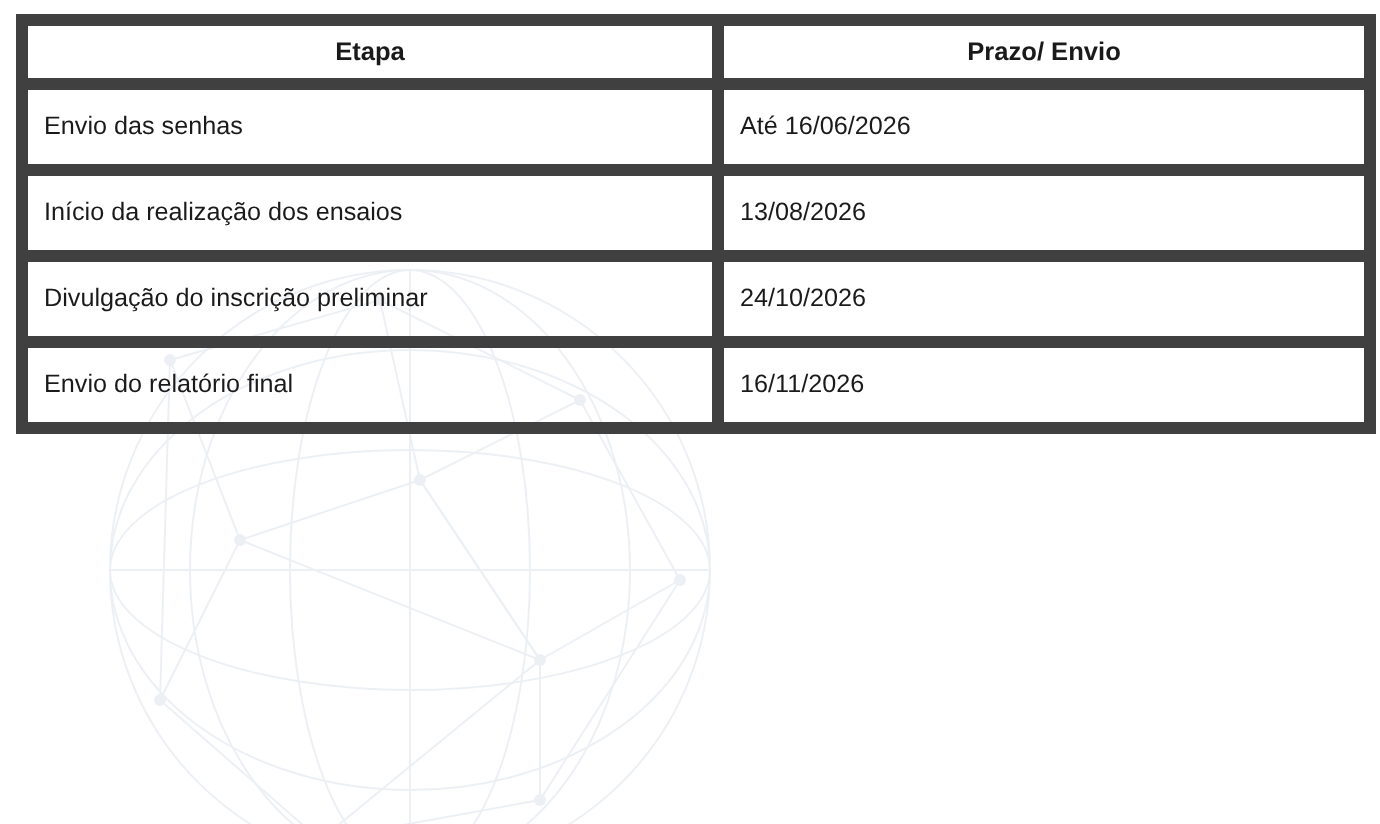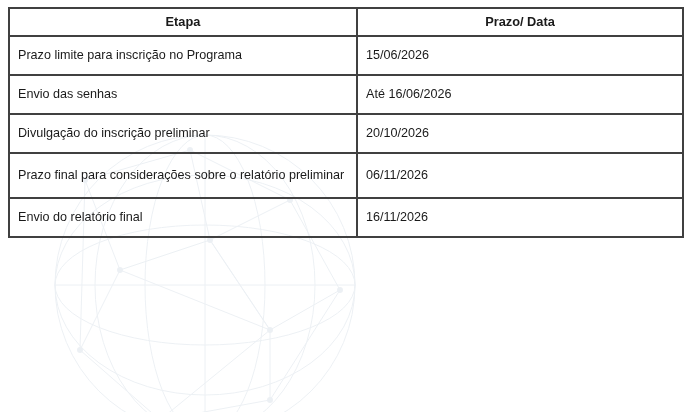--- a/index.html
+++ b/index.html
@@ -41,21 +41,21 @@
     width: 100%;
     table-layout: fixed;
     background: transparent;
   }
 
   table.schedule col.c-etapa { width: 348px; }
   table.schedule col.c-prazo { width: 326px; }
 
   table.schedule th,
   table.schedule td {
-    border: 2px solid #404040;
+    border: 6px solid #404040;
     padding: 0 8px;
     font-size: 12.6px;
     line-height: 1.25;
     vertical-align: middle;
     background: transparent;
   }
 
   table.schedule th {
     text-align: center;
     font-weight: bold;
@@ -111,39 +111,35 @@
 
 <div class="table-wrap">
   <table class="schedule">
     <colgroup>
       <col class="c-etapa">
       <col class="c-prazo">
     </colgroup>
     <thead>
       <tr>
         <th>Etapa</th>
-        <th>Prazo/ Data</th>
+        <th>Prazo/ Envio</th>
       </tr>
     </thead>
     <tbody>
-      <tr>
-        <td class="cell-etapa">Prazo limite para inscrição no Programa</td>
-        <td class="cell-prazo">15/06/2026</td>
-      </tr>
       <tr>
         <td class="cell-etapa">Envio das senhas</td>
         <td class="cell-prazo">Até 16/06/2026</td>
       </tr>
       <tr>
+        <td class="cell-etapa">Início da realização dos ensaios</td>
+        <td class="cell-prazo">13/08/2026</td>
+      </tr>
+      <tr>
         <td class="cell-etapa">Divulgação do inscrição preliminar</td>
-        <td class="cell-prazo">20/10/2026</td>
-      </tr>
-      <tr class="tall">
-        <td class="cell-etapa">Prazo final para considerações sobre o relatório preliminar</td>
-        <td class="cell-prazo">06/11/2026</td>
+        <td class="cell-prazo">24/10/2026</td>
       </tr>
       <tr>
         <td class="cell-etapa">Envio do relatório final</td>
         <td class="cell-prazo">16/11/2026</td>
       </tr>
     </tbody>
   </table>
 </div>
 
 </body></html>

